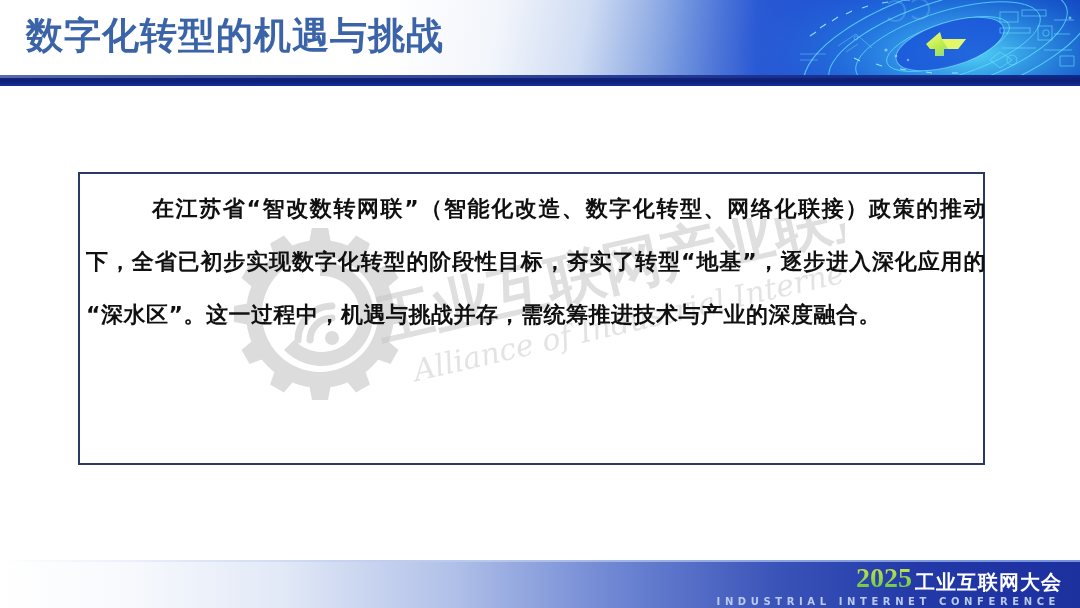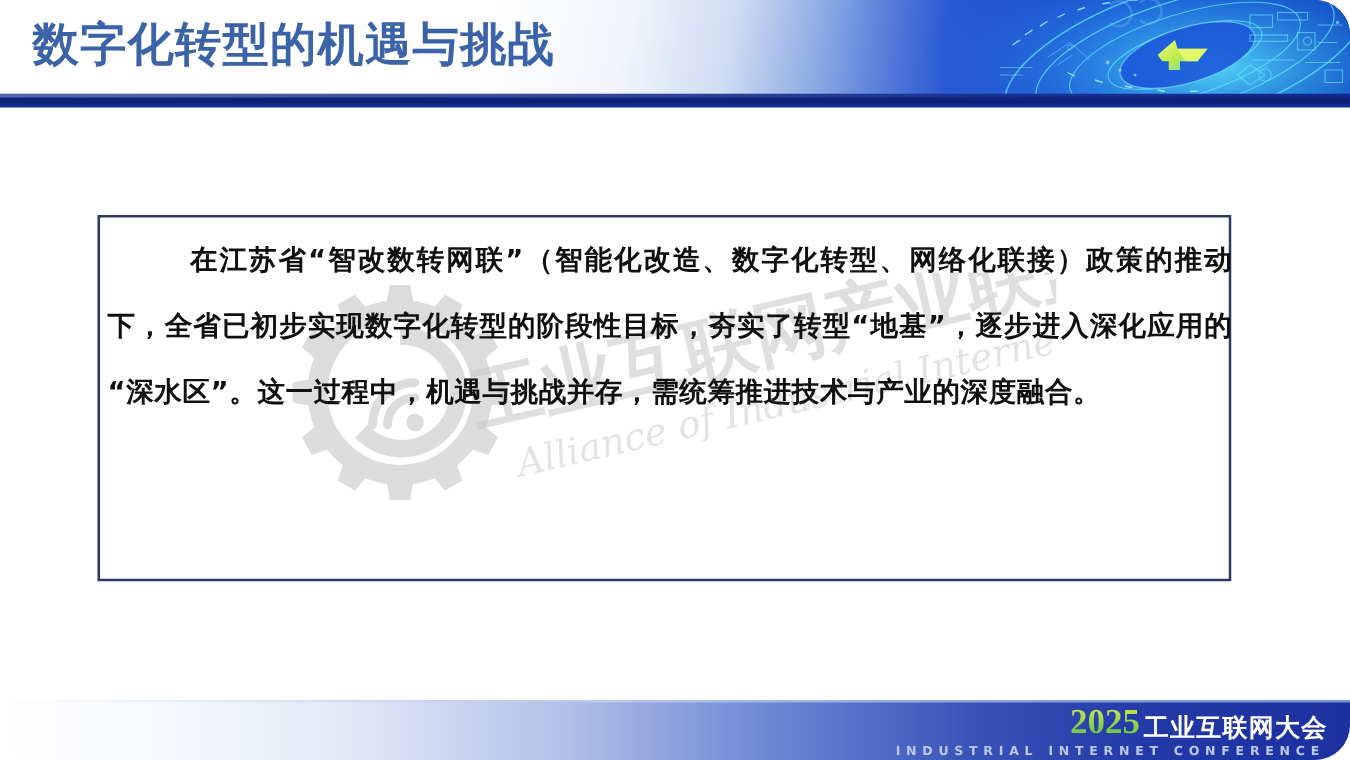--- a/index.html
+++ b/index.html
@@ -11,21 +11,20 @@
   body {
     font-family: "Liberation Sans", "DejaVu Sans", sans-serif;
   }
 
   .slide {
     position: relative;
     width: 1080px;
     height: 608px;
     background: #ffffff;
     overflow: hidden;
-    border-radius: 28px;
   }
 
   
   .header {
     position: absolute;
     left: 0;
     top: 0;
     width: 1080px;
     height: 78px;
   }

